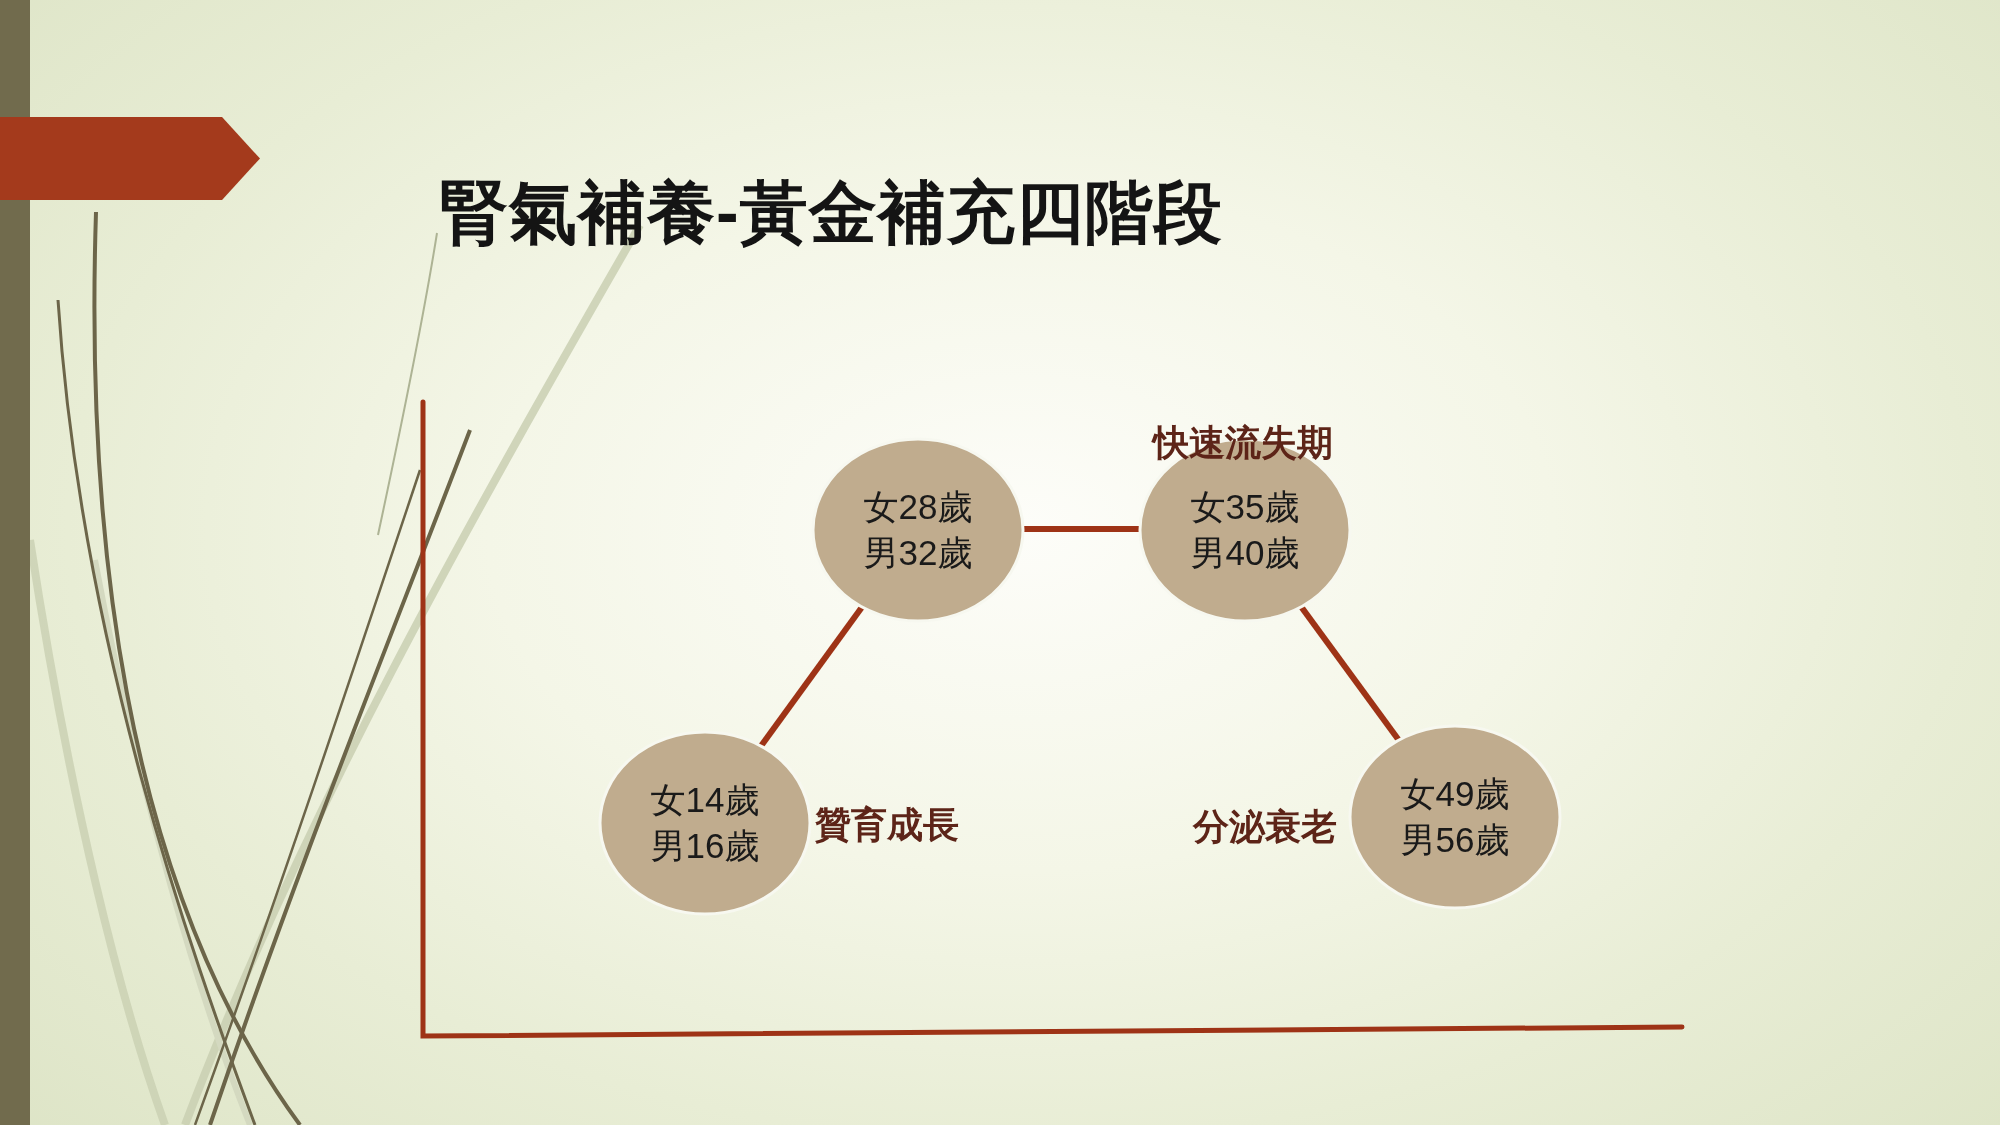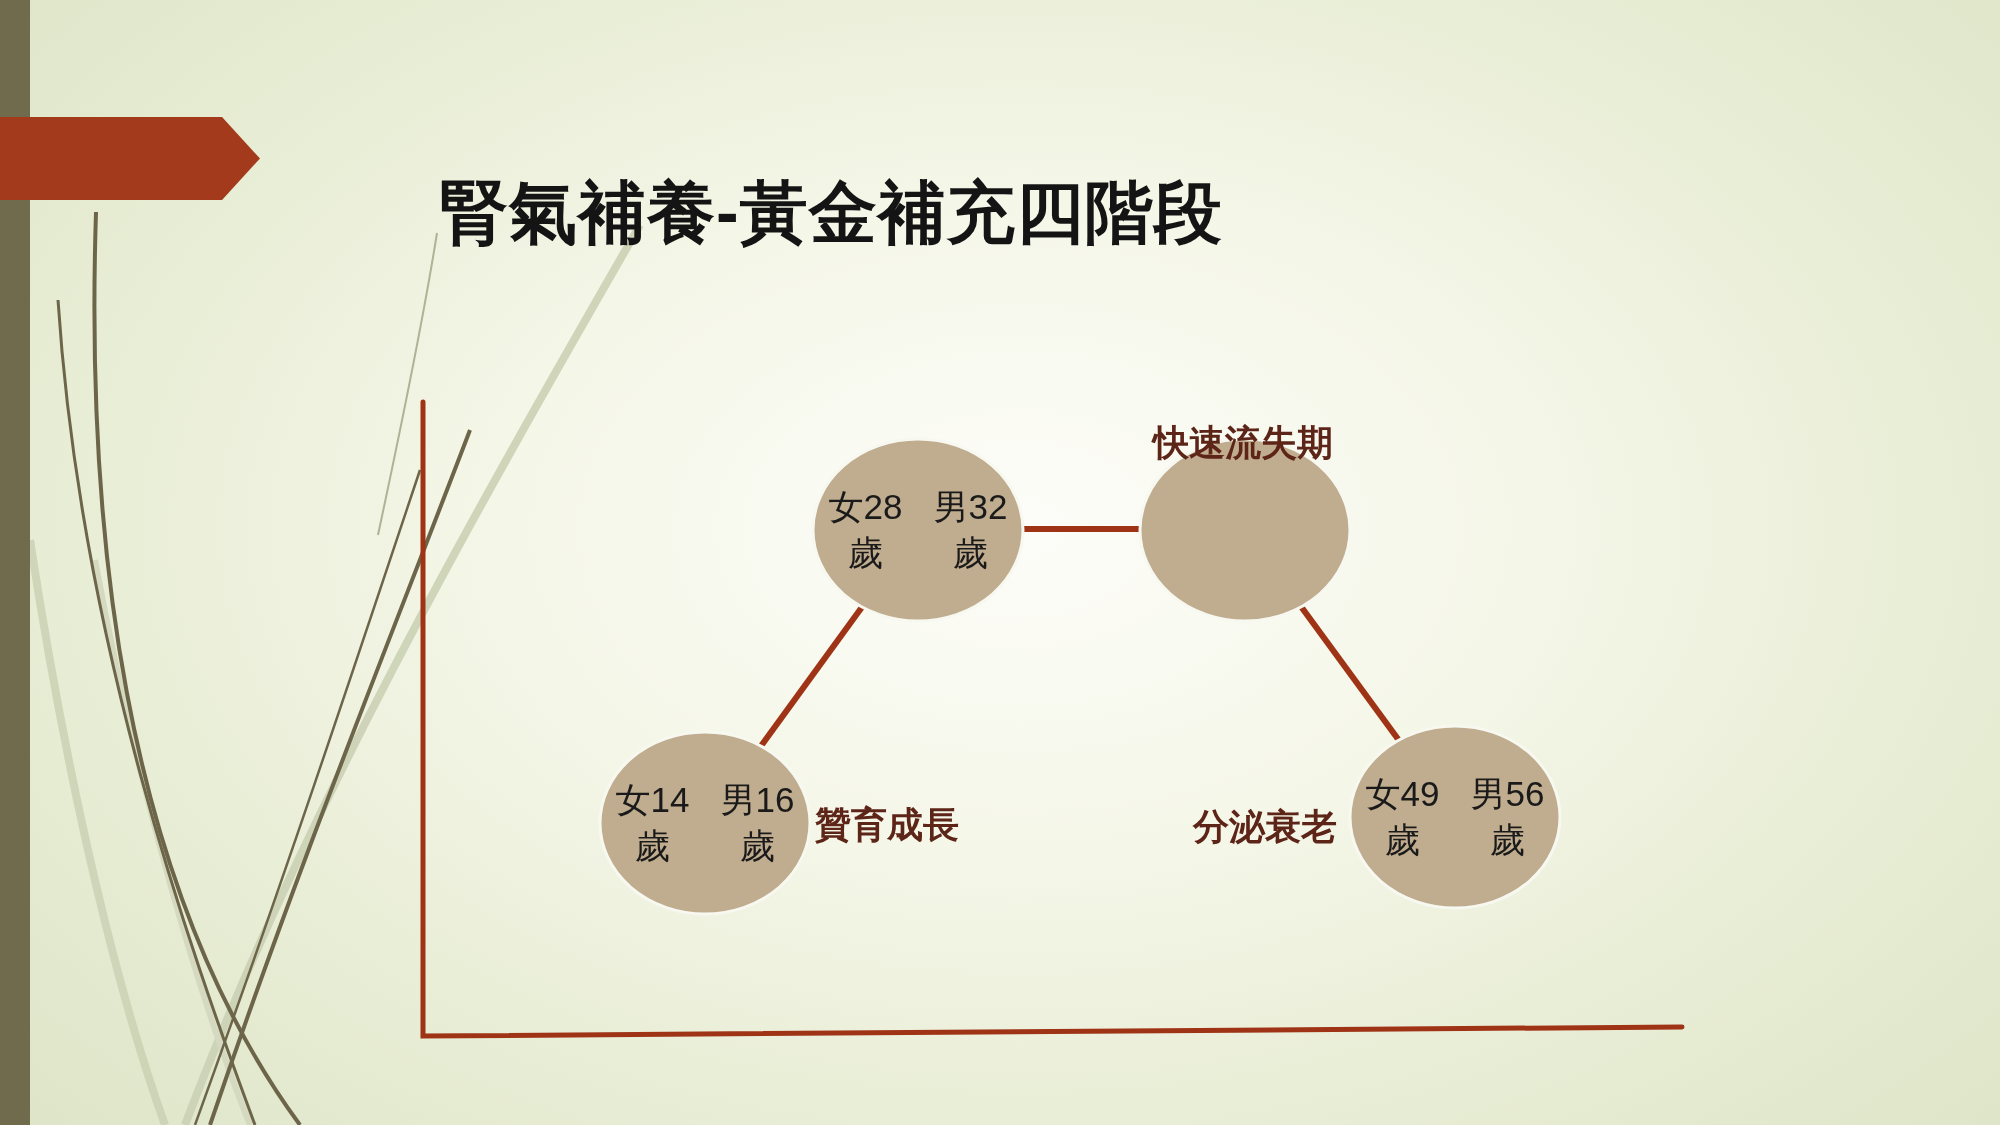--- a/index.html
+++ b/index.html
@@ -23,21 +23,21 @@
     clip-path:polygon(0 0, 85.4% 0, 100% 50%, 85.4% 100%, 0 100%);
   }
   .page-title{
     position:absolute;left:440px;top:136px;
     font-size:68px;font-weight:bold;color:#141414;
     letter-spacing:1px;white-space:nowrap;margin-top:32px;
   }
   .diagram-svg{position:absolute;left:0;top:0;}
   .stage-text{
     position:absolute;width:210px;height:182px;
-    display:flex;align-items:center;justify-content:center;
+    display:flex;flex-direction:column;align-items:center;justify-content:center;
     font-size:35px;line-height:46px;color:#1a1a1a;text-align:center;
   }
   .stage-label{
     position:absolute;font-size:36px;font-weight:bold;color:#5d2418;
     white-space:nowrap;
   }
   
   .pos-growth {left:600px;top:732px;}
   .pos-peak   {left:813px;top:439px;}
   .pos-rapid  {left:1140px;top:439px;}
@@ -84,20 +84,24 @@
   </svg>
 
   <div class="stage-text pos-growth">
     <span>女14歲</span>
     <span>男16歲</span>
   </div>
   <div class="stage-text pos-peak">
     <span>女28歲</span>
     <span>男32歲</span>
   </div>
+  <div class="stage-text pos-rapid">
+    <span>女35歲</span>
+    <span>男40歲</span>
+  </div>
   <div class="stage-text pos-decline">
     <span>女49歲</span>
     <span>男56歲</span>
   </div>
 
   <div class="stage-label lbl-rapid">快速流失期</div>
   <div class="stage-label lbl-growth">贊育成長</div>
   <div class="stage-label lbl-decline">分泌衰老</div>
 
 </div>

